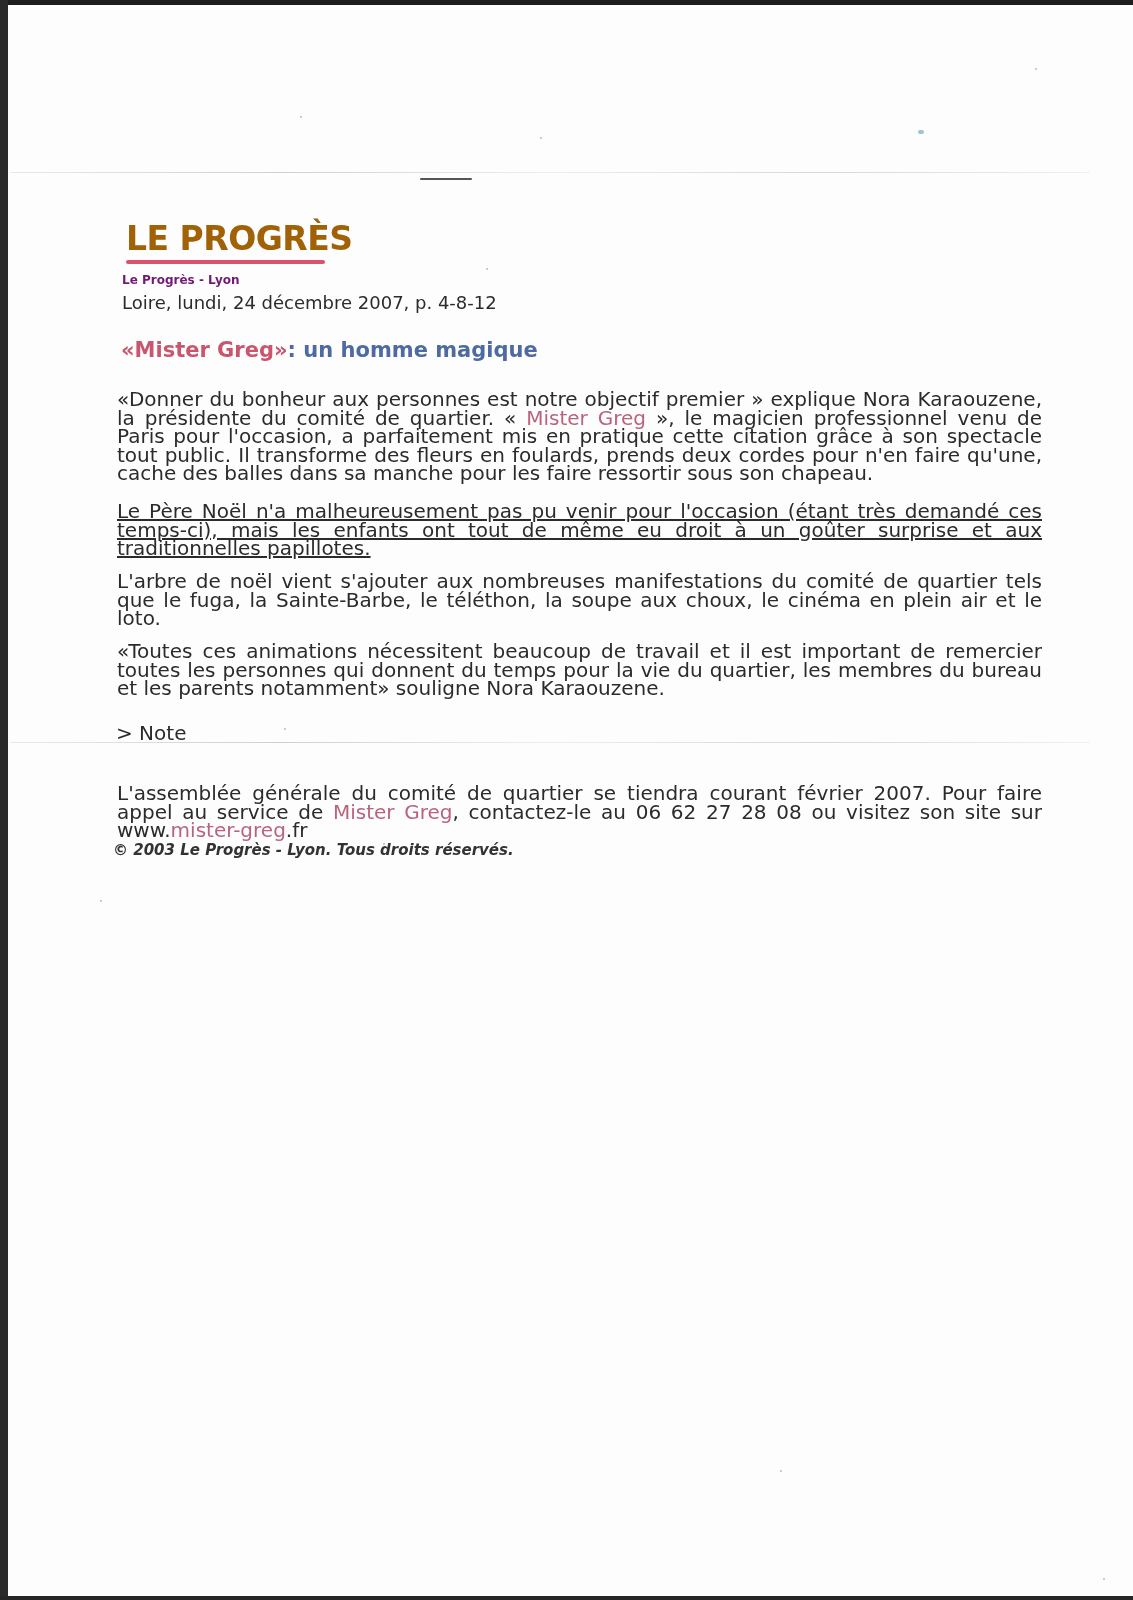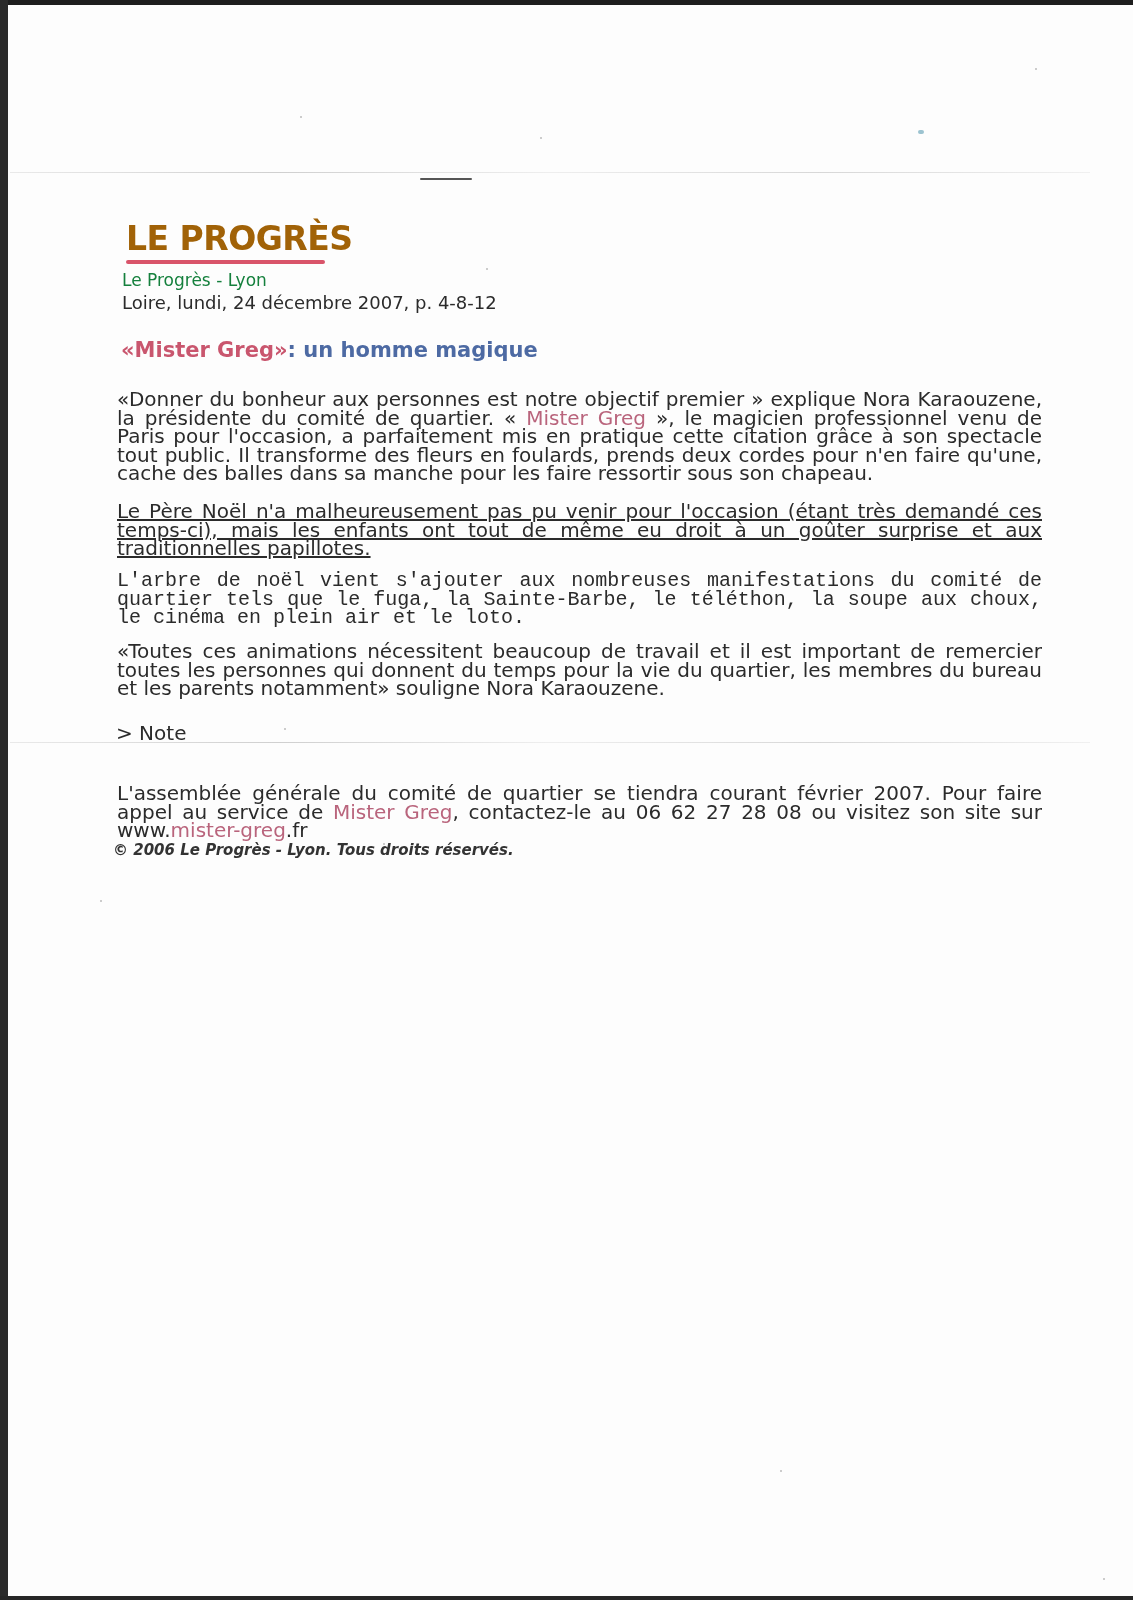--- a/index.html
+++ b/index.html
@@ -23,21 +23,21 @@
       font-family: "DejaVu Sans", sans-serif; font-weight: bold;
       font-size: 33px; letter-spacing: -0.5px; color: #a16207;
       line-height: 34px;
     }
     .masthead-underline {
       position: absolute; left: 126px; top: 260px; width: 199px; height: 4px;
       background: #d9546a; border-radius: 2px;
     }
     .source {
       position: absolute; left: 122px; top: 270px;
-      font-size: 17px; color: #15803d; line-height: 20px;
+      font-size: 12px; color: #701a75; line-height: 20px; font-weight: bold;
     }
     .dateline {
       position: absolute; left: 122px; top: 293px;
       font-size: 18px; color: #2b2b2b; line-height: 20px;
     }
     .headline {
       position: absolute; left: 121px; top: 338px;
       font-size: 21px; font-weight: bold; color: #4d6aa3; line-height: 24px;
       white-space: nowrap;
     }
@@ -45,21 +45,21 @@
     .headline .hl-quote { color: #c9566e; }
 
     .para {
       position: absolute; left: 117px; width: 925px;
       font-size: 20px; line-height: 18.5px; color: #2b2b2b;
       text-align: justify;
     }
     .para .link { color: #b9647c; }
     .p1 { top: 390px; }
     .p2 { top: 502px; text-decoration: underline; }
-    .p3 { top: 572px; font-family: Liberation Mono, monospace; }
+    .p3 { top: 572px; }
     .p4 { top: 642px; }
     .note { top: 724px; left: 116px; }
     .p5 { top: 784px; }
     .copyright {
       position: absolute; left: 113px; top: 840px;
       font-size: 15px; font-weight: bold; font-style: italic; color: #333;
       line-height: 20px;
     }
     .speck { position: absolute; width: 2px; height: 2px; background: #bbb; border-radius: 1px; }
     .speck-blue { position: absolute; width: 6px; height: 4px; background: #9cc3d0; border-radius: 2px; }
@@ -103,13 +103,13 @@
 <div class="para p2">Le Père Noël n'a malheureusement pas pu venir pour l'occasion (étant très demandé ces temps-ci), mais les enfants ont tout de même eu droit à un goûter surprise et aux traditionnelles papillotes.</div>
 <div class="para p3">L'arbre de noël vient s'ajouter aux nombreuses manifestations du comité de quartier tels que le fuga, la Sainte-Barbe, le téléthon, la soupe aux choux, le cinéma en plein air et le loto.</div>
 <div class="para p4">«Toutes ces animations nécessitent beaucoup de travail et il est important de remercier toutes les personnes qui donnent du temps pour la vie du quartier, les membres du bureau et les parents notamment» souligne Nora Karaouzene.</div>
 
 <div class="para note">&gt; Note</div>
 
 <div class="para p5">
   <span>L'assemblée générale du comité de quartier se tiendra courant février 2007. Pour faire appel au service de </span><span class="link">Mister Greg</span><span>, contactez-le au 06 62 27 28 08 ou visitez son site sur www.</span><span class="link">mister-greg</span><span>.fr</span>
 </div>
 
-<div class="copyright">© 2006 Le Progrès - Lyon. Tous droits réservés.</div>
+<div class="copyright">© 2003 Le Progrès - Lyon. Tous droits réservés.</div>
 
 </body></html>

